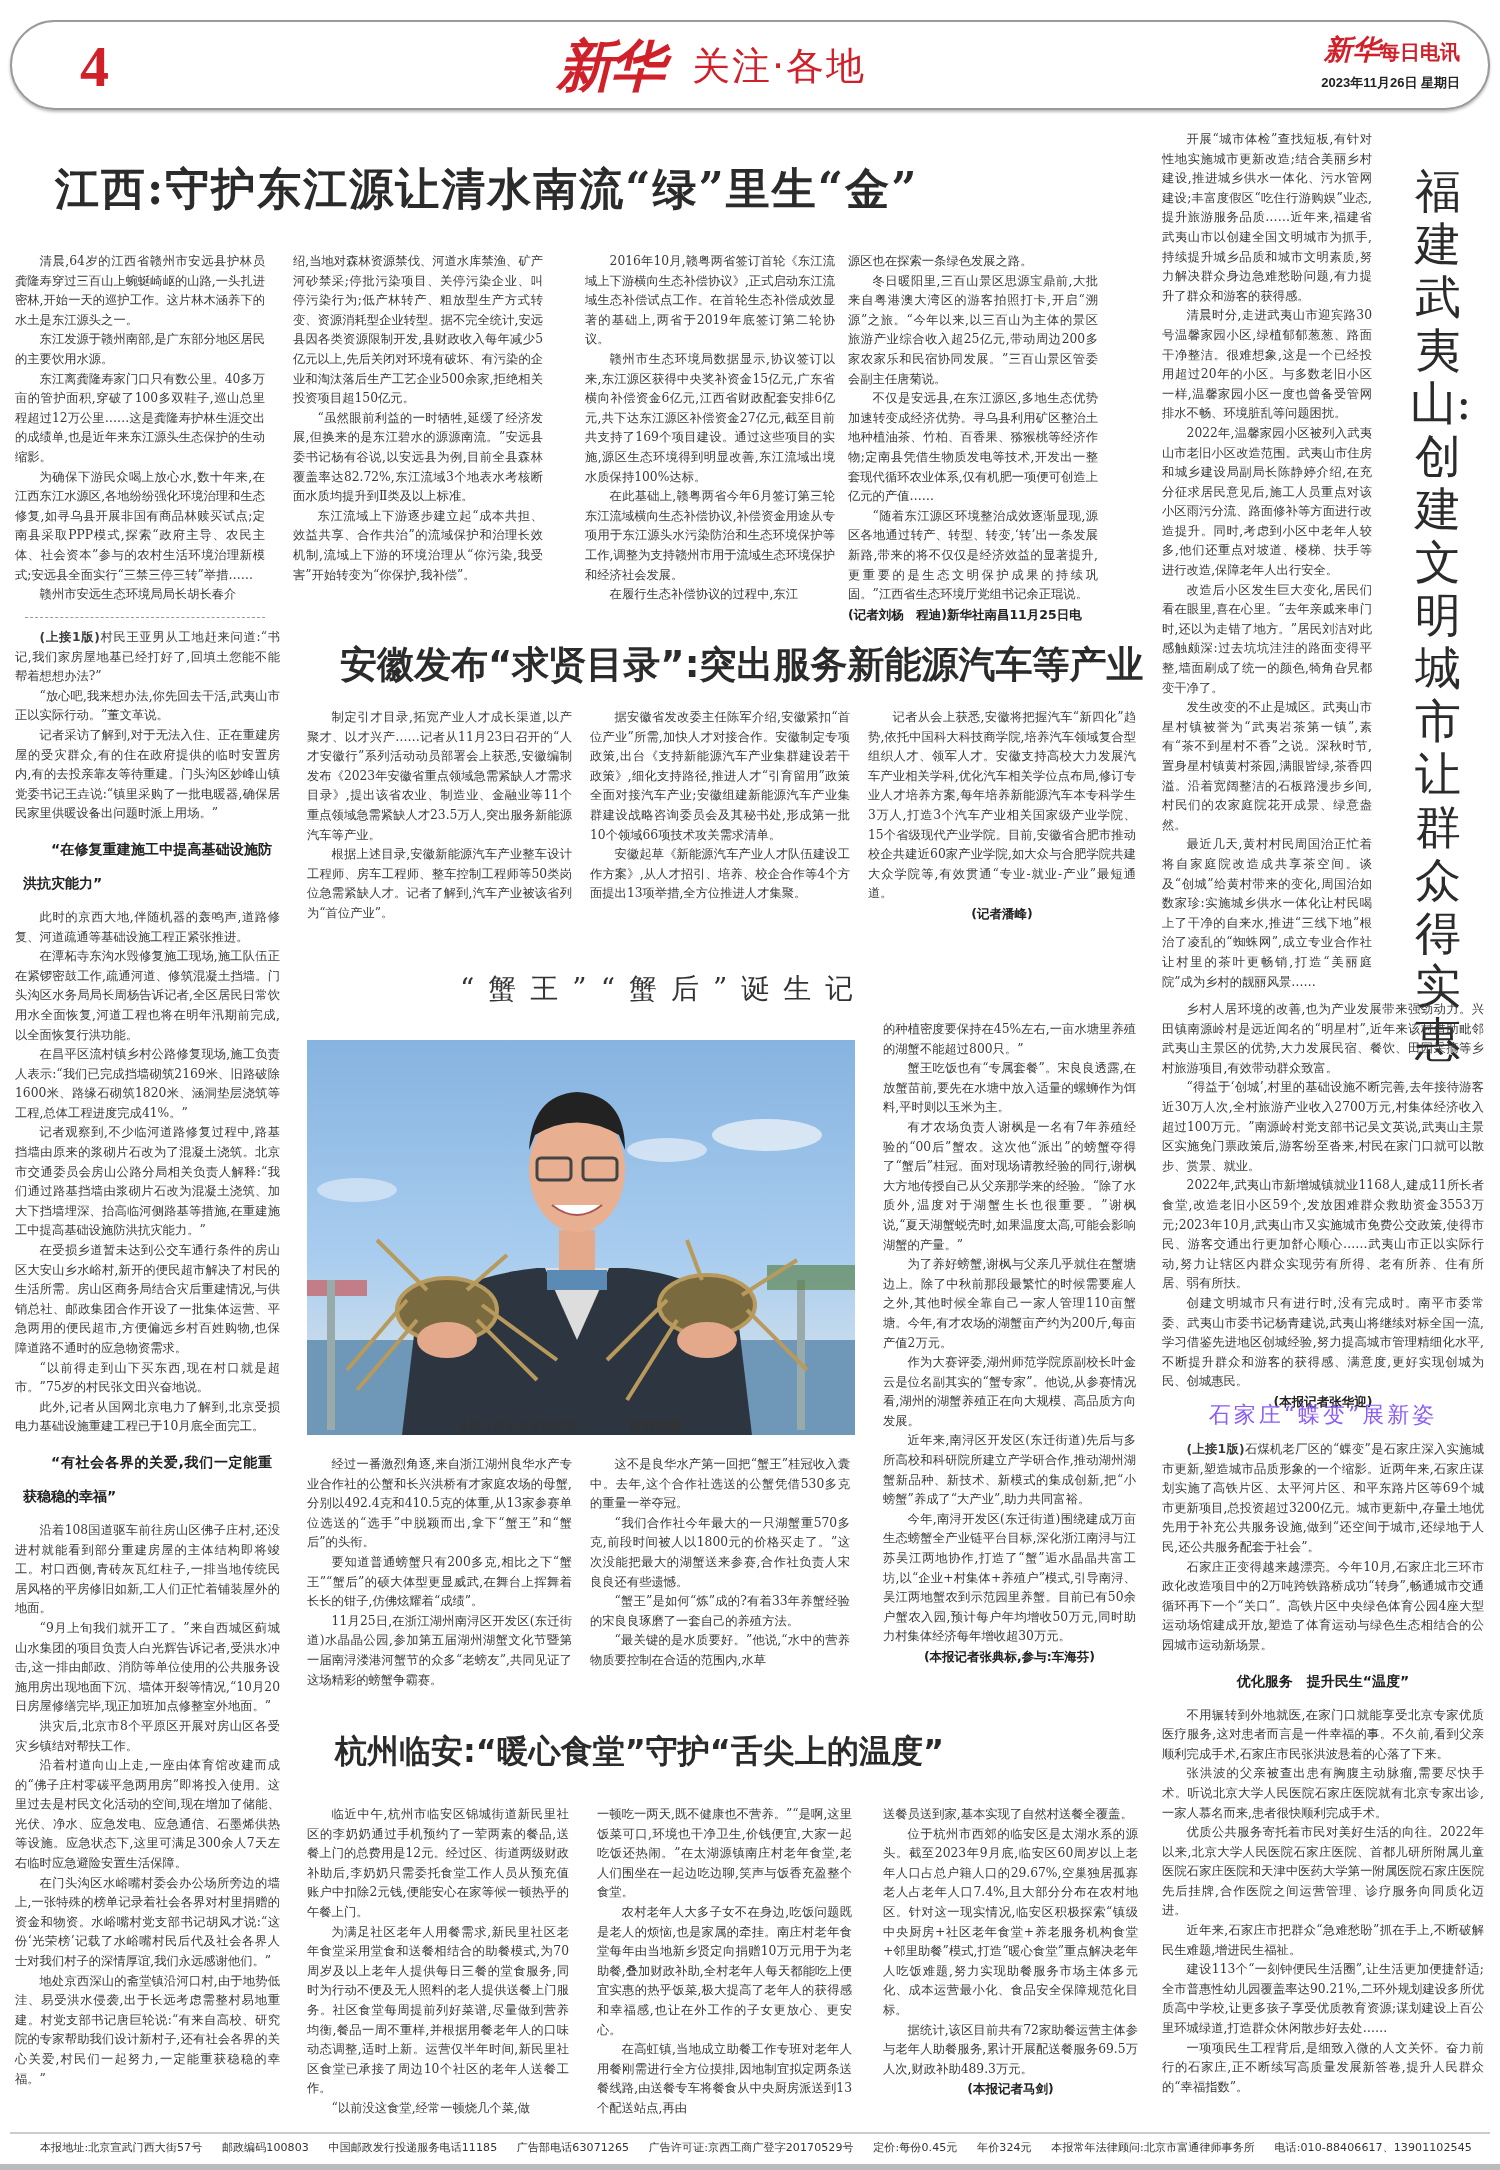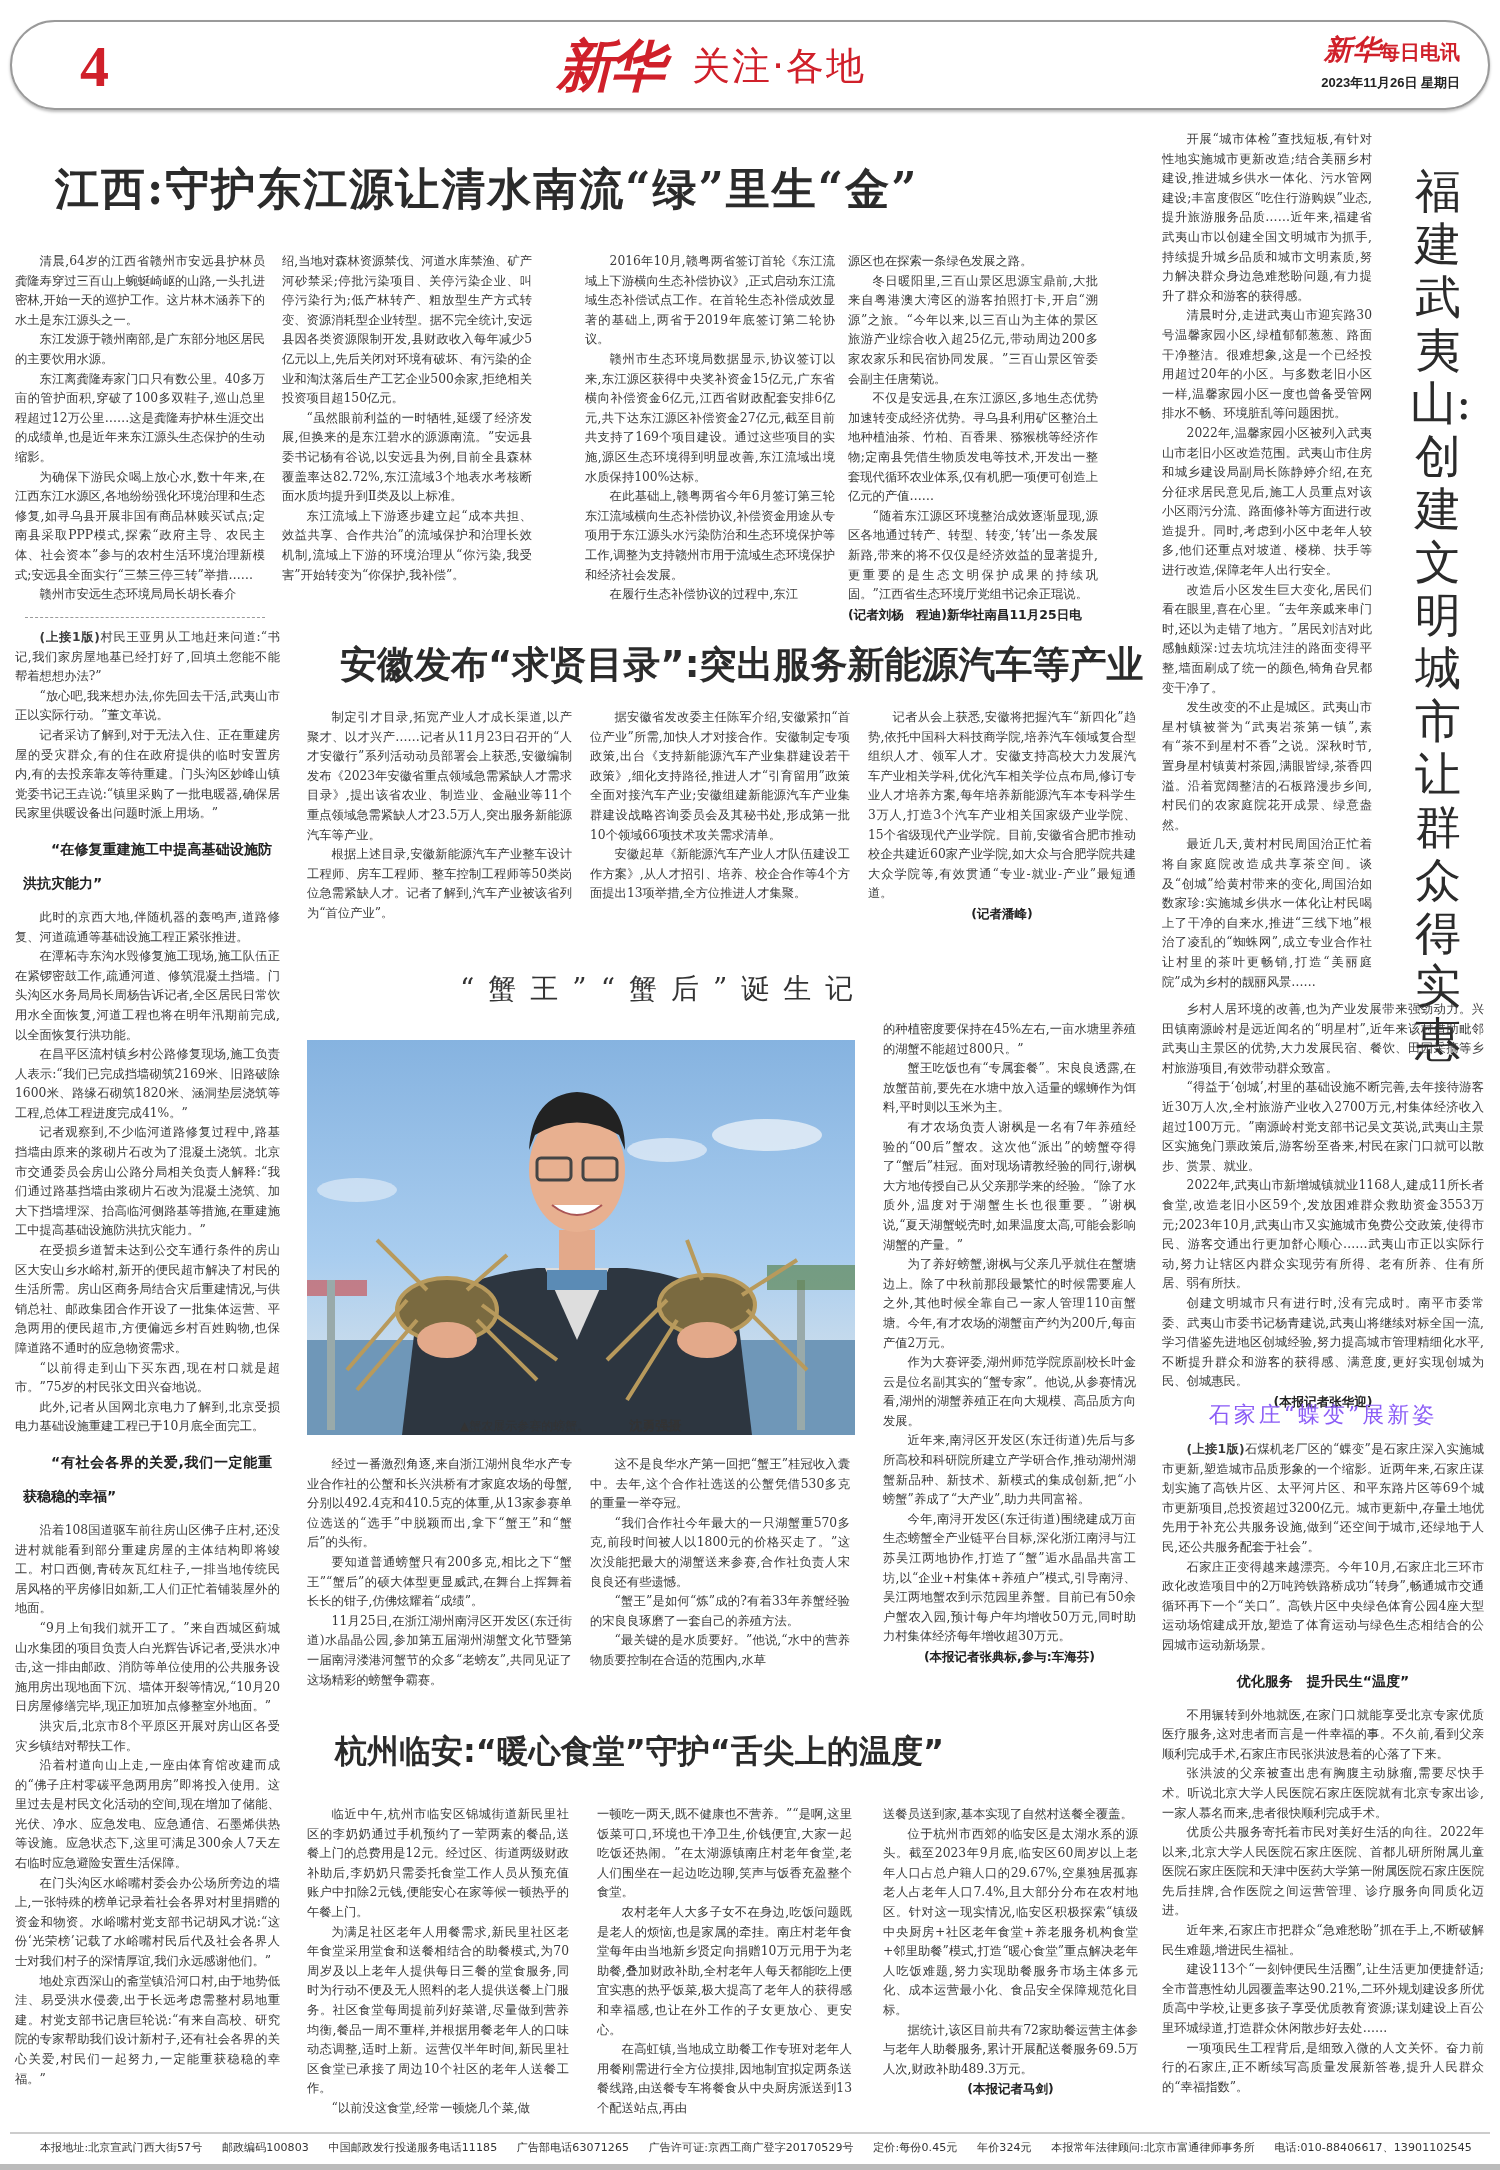--- a/index.html
+++ b/index.html
@@ -42,21 +42,21 @@
 </div>
 
 <div class="abs headline" style="left:55px;top:160px;font-size:44px;letter-spacing:2px;font-family:'DejaVu Serif',serif">江西:守护东江源让清水南流“绿”里生“金”</div>
 <div class="abs col" style="left:15px;top:252px;width:250px">
   <p>清晨,64岁的江西省赣州市安远县护林员龚隆寿穿过三百山上蜿蜒崎岖的山路,一头扎进密林,开始一天的巡护工作。这片林木涵养下的水土是东江源头之一。</p>
   <p>东江发源于赣州南部,是广东部分地区居民的主要饮用水源。</p>
   <p>东江离龚隆寿家门口只有数公里。40多万亩的管护面积,穿破了100多双鞋子,巡山总里程超过12万公里……这是龚隆寿护林生涯交出的成绩单,也是近年来东江源头生态保护的生动缩影。</p>
   <p>为确保下游民众喝上放心水,数十年来,在江西东江水源区,各地纷纷强化环境治理和生态修复,如寻乌县开展非国有商品林赎买试点;定南县采取PPP模式,探索“政府主导、农民主体、社会资本”参与的农村生活环境治理新模式;安远县全面实行“三禁三停三转”举措……</p>
   <p>赣州市安远生态环境局局长胡长春介</p>
 </div>
-<div class="abs col" style="left:282px;top:252px;width:250px">
+<div class="abs col" style="left:293px;top:252px;width:250px">
   <p class="noind">绍,当地对森林资源禁伐、河道水库禁渔、矿产河砂禁采;停批污染项目、关停污染企业、叫停污染行为;低产林转产、粗放型生产方式转变、资源消耗型企业转型。据不完全统计,安远县因各类资源限制开发,县财政收入每年减少5亿元以上,先后关闭对环境有破坏、有污染的企业和淘汰落后生产工艺企业500余家,拒绝相关投资项目超150亿元。</p>
   <p>“虽然眼前利益的一时牺牲,延缓了经济发展,但换来的是东江碧水的源源南流。”安远县委书记杨有谷说,以安远县为例,目前全县森林覆盖率达82.72%,东江流域3个地表水考核断面水质均提升到Ⅱ类及以上标准。</p>
   <p>东江流域上下游逐步建立起“成本共担、效益共享、合作共治”的流域保护和治理长效机制,流域上下游的环境治理从“你污染,我受害”开始转变为“你保护,我补偿”。</p>
 </div>
 <div class="abs col" style="left:585px;top:252px;width:250px">
   <p>2016年10月,赣粤两省签订首轮《东江流域上下游横向生态补偿协议》,正式启动东江流域生态补偿试点工作。在首轮生态补偿成效显著的基础上,两省于2019年底签订第二轮协议。</p>
   <p>赣州市生态环境局数据显示,协议签订以来,东江源区获得中央奖补资金15亿元,广东省横向补偿资金6亿元,江西省财政配套安排6亿元,共下达东江源区补偿资金27亿元,截至目前共支持了169个项目建设。通过这些项目的实施,源区生态环境得到明显改善,东江流域出境水质保持100%达标。</p>
   <p>在此基础上,赣粤两省今年6月签订第三轮东江流域横向生态补偿协议,补偿资金用途从专项用于东江源头水污染防治和生态环境保护等工作,调整为支持赣州市用于流域生态环境保护和经济社会发展。</p>
   <p>在履行生态补偿协议的过程中,东江</p>
 </div>

